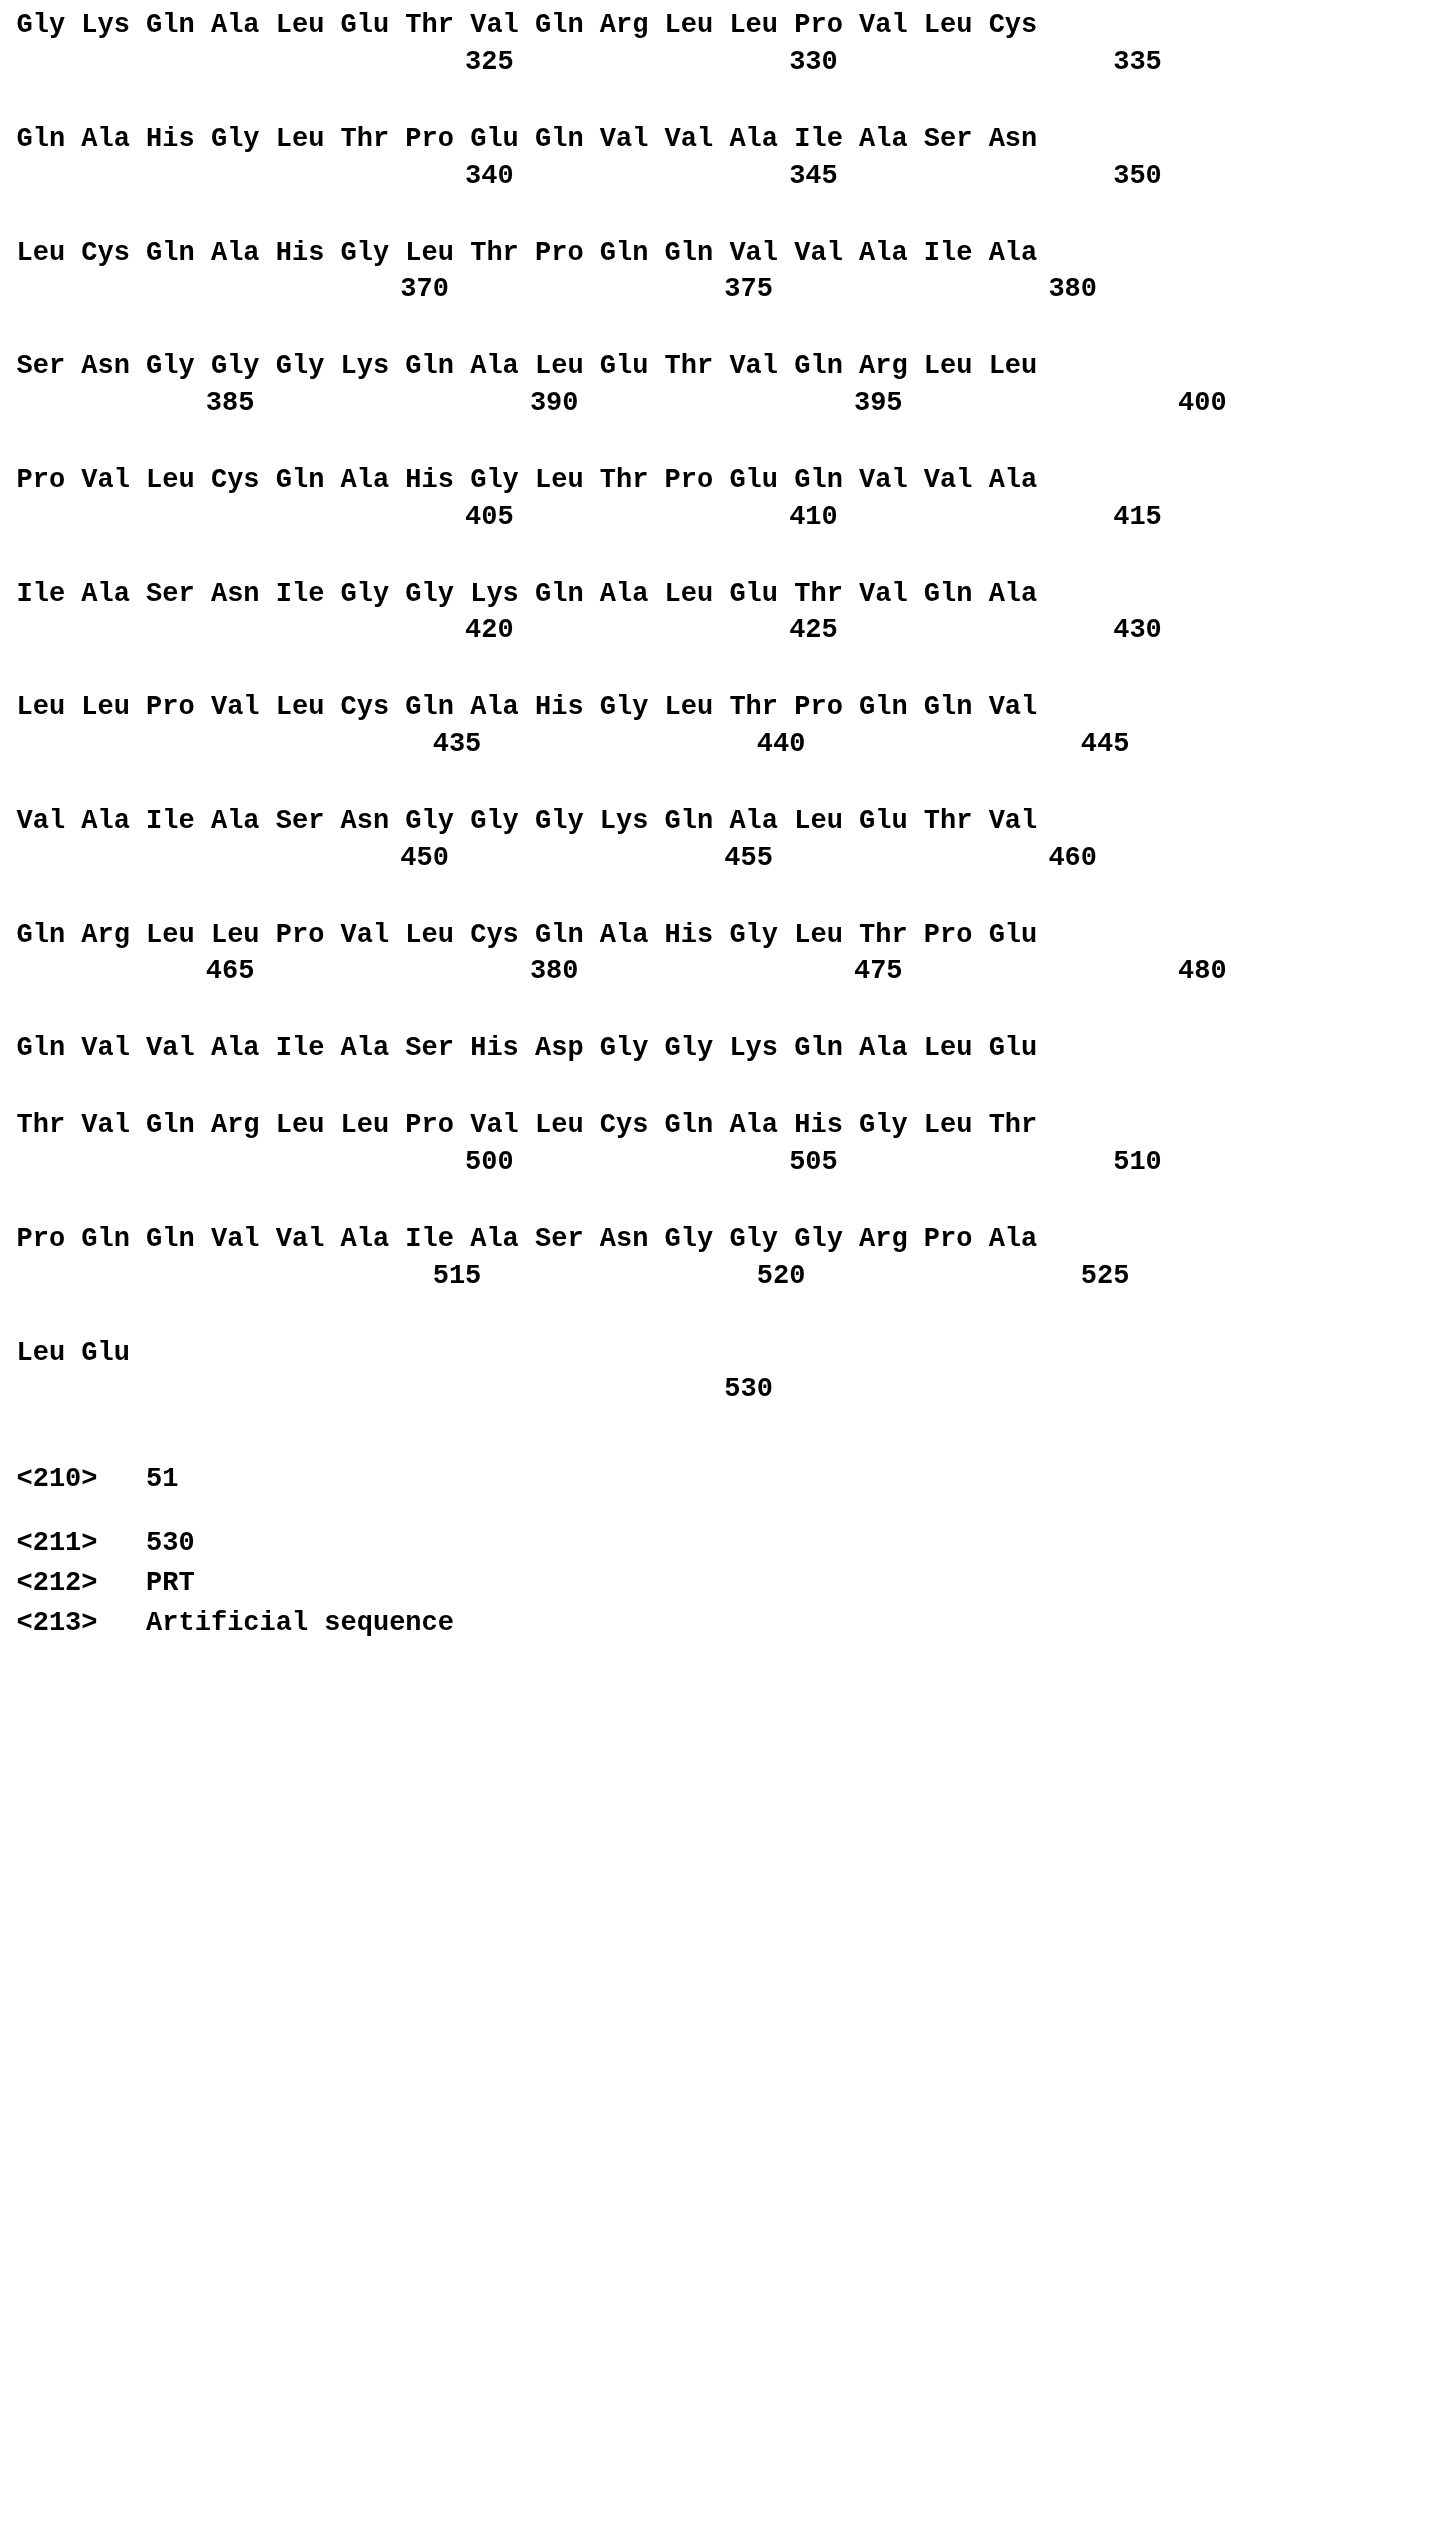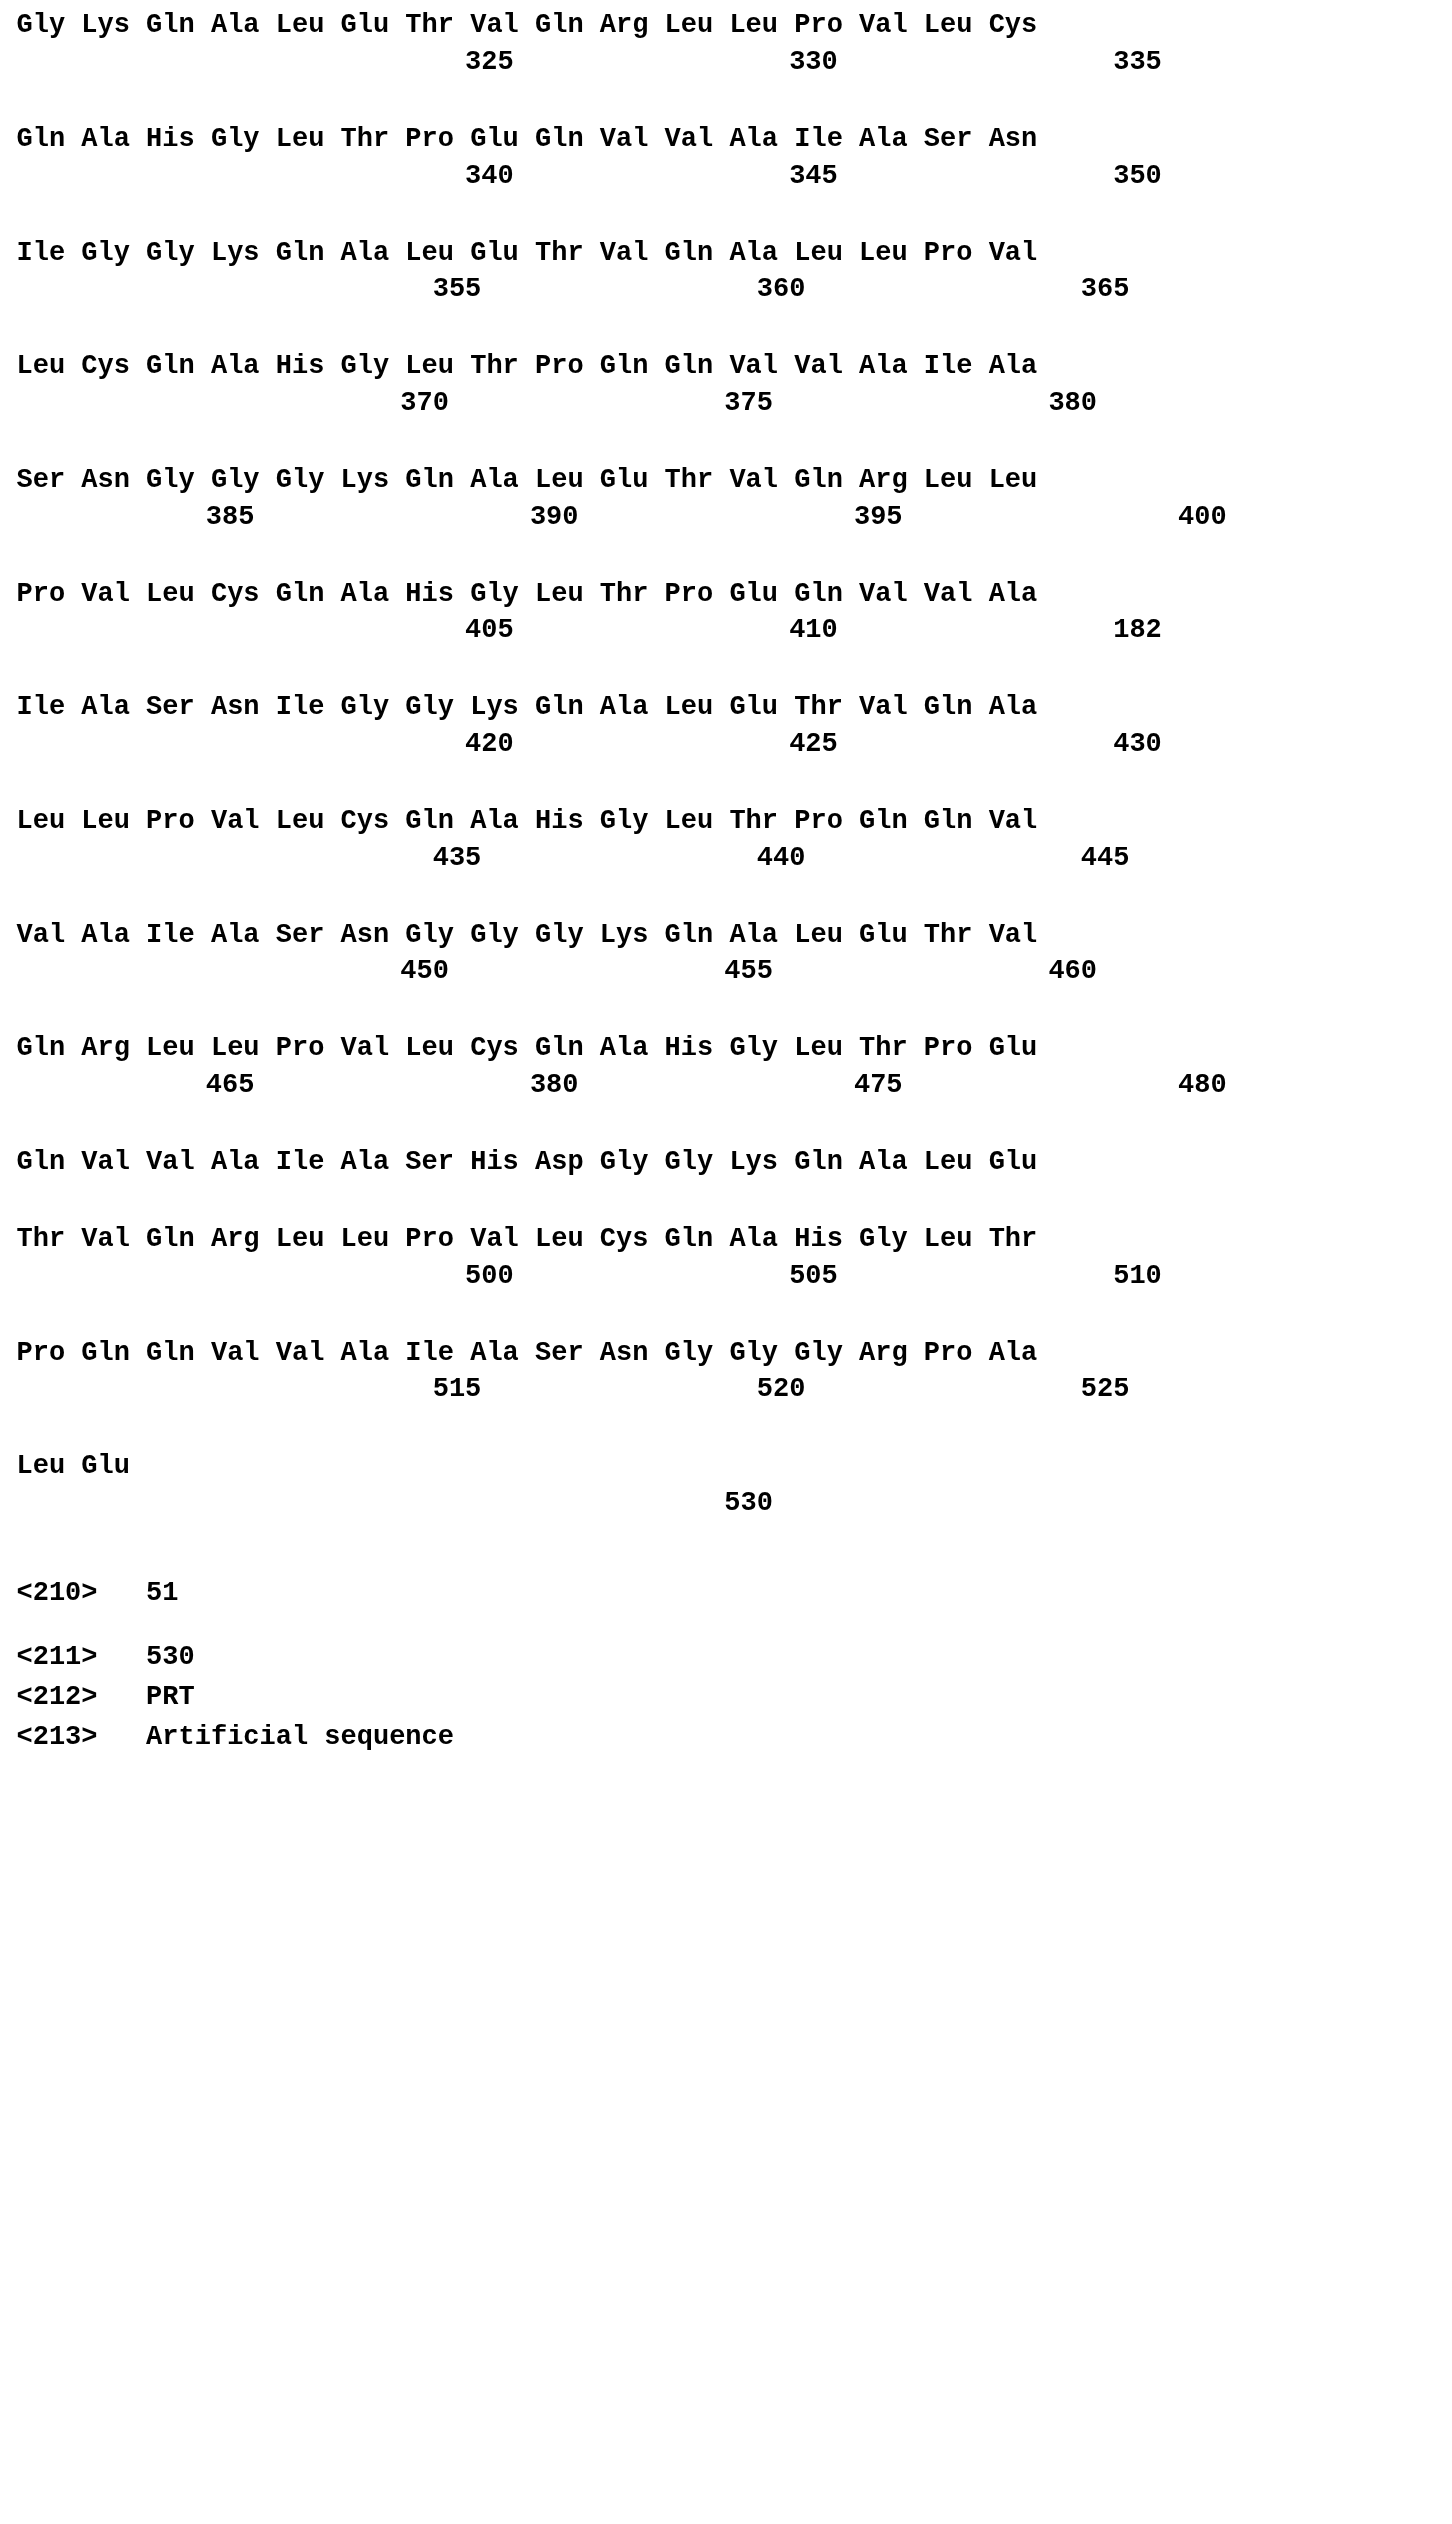--- a/index.html
+++ b/index.html
@@ -59,34 +59,30 @@
   <div id="sequence-container">
       <div class="seq-block">
         <div class="residue-line">Gly Lys Gln Ala Leu Glu Thr Val Gln Arg Leu Leu Pro Val Leu Cys</div>
         <div class="number-line">            325                 330                 335</div>
       </div>
       <div class="seq-block">
         <div class="residue-line">Gln Ala His Gly Leu Thr Pro Glu Gln Val Val Ala Ile Ala Ser Asn</div>
         <div class="number-line">            340                 345                 350</div>
       </div>
       <div class="seq-block">
-        <div class="residue-line">Ile Gly Gly Lys Gln Ala Leu Glu Thr Val Gln Ala Leu Leu Pro Val</div>
-        <div class="number-line">        355                 360                 365</div>
-      </div>
-      <div class="seq-block">
         <div class="residue-line">Leu Cys Gln Ala His Gly Leu Thr Pro Gln Gln Val Val Ala Ile Ala</div>
         <div class="number-line">    370                 375                 380</div>
       </div>
       <div class="seq-block">
         <div class="residue-line">Ser Asn Gly Gly Gly Lys Gln Ala Leu Glu Thr Val Gln Arg Leu Leu</div>
         <div class="number-line">385                 390                 395                 400</div>
       </div>
       <div class="seq-block">
         <div class="residue-line">Pro Val Leu Cys Gln Ala His Gly Leu Thr Pro Glu Gln Val Val Ala</div>
-        <div class="number-line">            405                 410                 182</div>
+        <div class="number-line">            405                 410                 415</div>
       </div>
       <div class="seq-block">
         <div class="residue-line">Ile Ala Ser Asn Ile Gly Gly Lys Gln Ala Leu Glu Thr Val Gln Ala</div>
         <div class="number-line">            420                 425                 430</div>
       </div>
       <div class="seq-block">
         <div class="residue-line">Leu Leu Pro Val Leu Cys Gln Ala His Gly Leu Thr Pro Gln Gln Val</div>
         <div class="number-line">        435                 440                 445</div>
       </div>
       <div class="seq-block">

